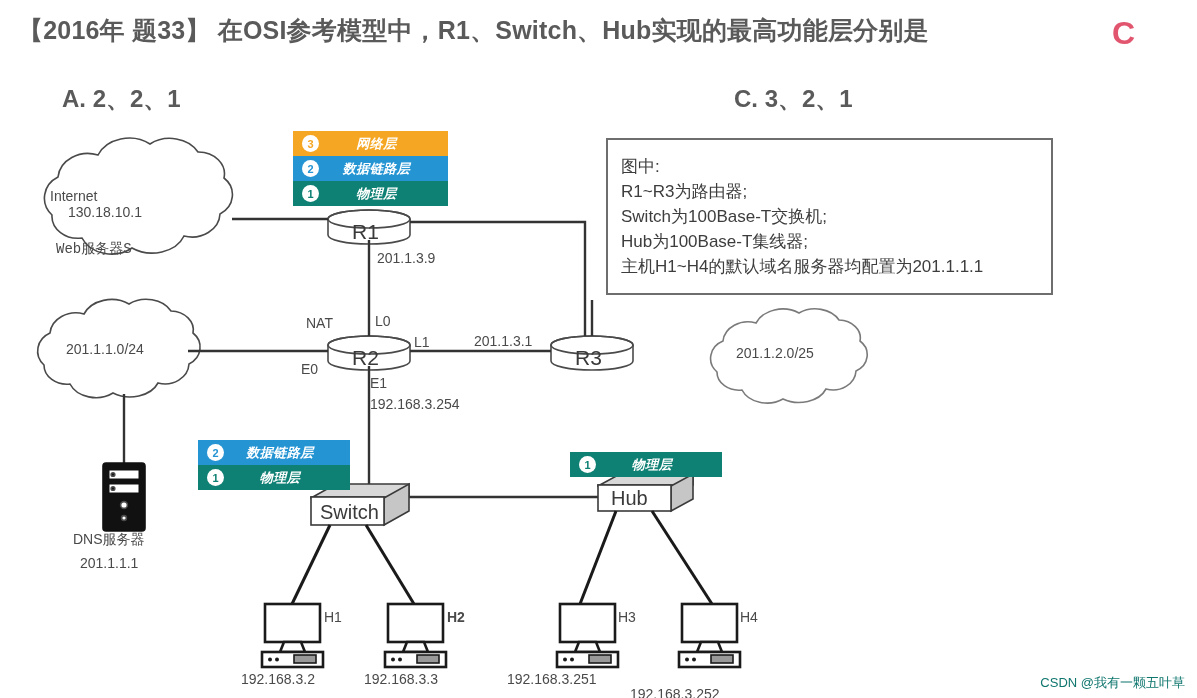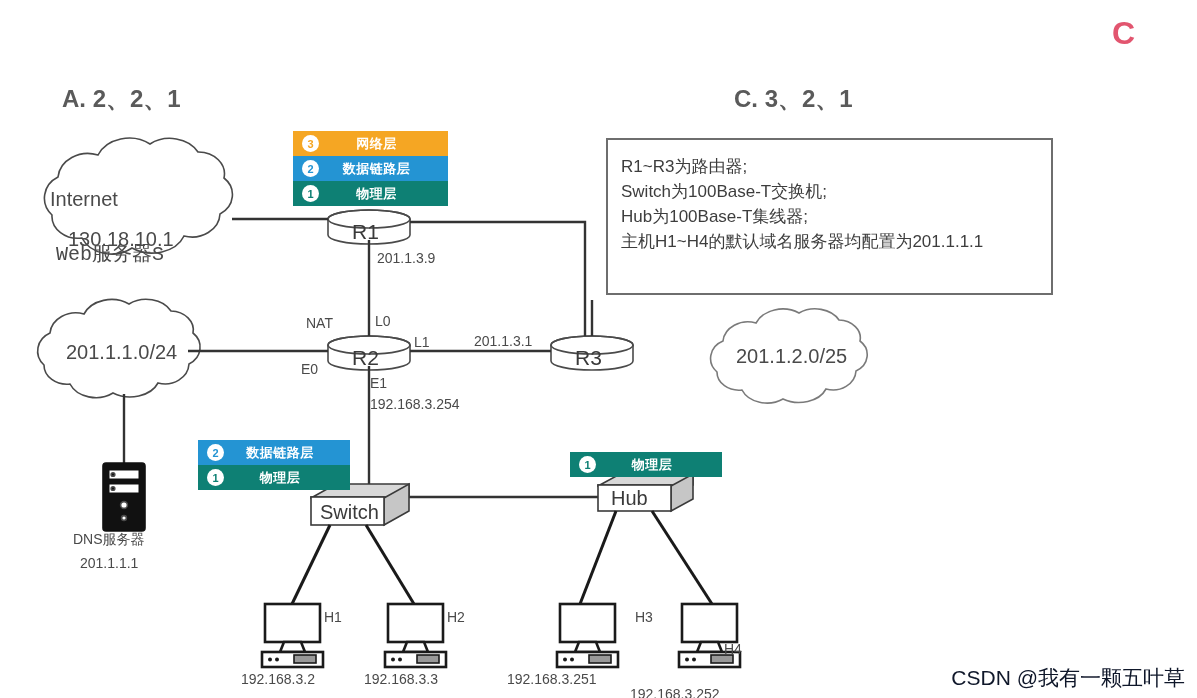--- a/index.html
+++ b/index.html
@@ -49,21 +49,21 @@
   }
   .layerrow .num {
     width: 17px; height: 17px; border-radius: 50%;
     background: #ffffff;
     display: flex; align-items: center; justify-content: center;
     font-size: 11px; font-weight: bold;
     margin-left: 9px; flex: 0 0 auto;
   }
   .layerrow .lbl {
     flex: 1 1 auto; text-align: center;
-    padding-right: 14px; letter-spacing: .5px;
+    padding-right: 14px; letter-spacing: .5px; font-style: italic;
   }
   .lv3 { background: #f5a623; }
   .lv3 .num { color: #f5a623; }
   .lv2 { background: #2494d3; }
   .lv2 .num { color: #2494d3; }
   .lv1 { background: #0e8074; }
   .lv1 .num { color: #0e8074; }
 
   
   .notebox {
@@ -73,41 +73,42 @@
     box-sizing: border-box;
     padding: 14px 0 0 13px;
   }
   .notebox .line {
     font-size: 17px; color: #3d3d3d; line-height: 25px;
     white-space: nowrap;
   }
 
   
   .t { position: absolute; white-space: nowrap; color: #4a4a4a; }
-  .t.md { font-size: 20px; }
+  .t.md { font-size: 14px; }
   .t.lg { font-size: 14px; }
 
   
   .devtext {
     position: absolute; white-space: nowrap;
     color: #3a3a3a; font-size: 19px;
   }
   .devtext.big { font-size: 21px; }
 
   
   .watermark {
     position: absolute; right: 12px; bottom: 6px;
-    font-size: 21px; color: #0f172a; white-space: nowrap;
+    font-size: 13px; color: #0f766e; white-space: nowrap;
   }
 </style>
 </head>
 <body>
 
 <div id="stage">
 
+  <div class="qtitle">【2016年 题33】 在OSI参考模型中，R1、Switch、Hub实现的最高功能层分别是</div>
   <div class="answer-mark">C</div>
 
   <div class="opt" id="opt-a">A. 2、2、1</div>
   <div class="opt" id="opt-c">C. 3、2、1</div>
 
   <svg id="wires" viewBox="0 0 1197 698" xmlns="http://www.w3.org/2000/svg">
     <g fill="none" stroke="#4a4a4a" stroke-width="1.6">
 
       <path d="
         M 52,215
@@ -275,28 +276,29 @@
   </div>
 
   <div class="layerstack" id="stack-hub" style="left:570px; top:452px; width:152px;">
     <div class="layerrow lv1">
       <span class="num">1</span>
       <span class="lbl">物理层</span>
     </div>
   </div>
 
   <div class="notebox">
+    <div class="line">图中:</div>
     <div class="line">R1~R3为路由器;</div>
     <div class="line">Switch为100Base-T交换机;</div>
     <div class="line">Hub为100Base-T集线器;</div>
     <div class="line">主机H1~H4的默认域名服务器均配置为201.1.1.1</div>
   </div>
 
   <div class="t md" style="left:50px; top:188px;">Internet</div>
-  <div class="t md" style="left:68px; top:228px;">130.18.10.1</div>
+  <div class="t md" style="left:68px; top:204px;">130.18.10.1</div>
   <div class="t md" style="left:56px; top:240px;font-family:Liberation Mono, monospace;">Web服务器S</div>
   <div class="t md" style="left:66px; top:341px;">201.1.1.0/24</div>
   <div class="t md" style="left:736px; top:345px;">201.1.2.0/25</div>
 
   <div class="devtext big" style="left:352px; top:220px;">R1</div>
   <div class="devtext big" style="left:352px; top:346px;">R2</div>
   <div class="devtext big" style="left:575px; top:346px;">R3</div>
 
   <div class="devtext" style="left:320px; top:501px; font-size:20px;">Switch</div>
   <div class="devtext" style="left:611px; top:487px; font-size:20px;">Hub</div>
@@ -307,23 +309,23 @@
   <div class="t lg" style="left:414px; top:334px;">L1</div>
   <div class="t lg" style="left:301px; top:361px;">E0</div>
   <div class="t lg" style="left:370px; top:375px;">E1</div>
   <div class="t lg" style="left:370px; top:396px;">192.168.3.254</div>
   <div class="t lg" style="left:474px; top:333px;">201.1.3.1</div>
 
   <div class="t lg" style="left:73px; top:531px;">DNS服务器</div>
   <div class="t lg" style="left:80px; top:555px;">201.1.1.1</div>
 
   <div class="t lg" style="left:324px; top:609px;">H1</div>
-  <div class="t lg" style="left:447px; top:609px;">H2</div>
-  <div class="t lg" style="left:587px; top:609px;padding-left:48px;">H3</div>
-  <div class="t lg" style="left:724px; top:609px;margin-top:32px;">H4</div>
+  <div class="t lg" style="left:447px; top:609px;font-weight:bold;">H2</div>
+  <div class="t lg" style="left:618px; top:609px;">H3</div>
+  <div class="t lg" style="left:740px; top:609px;">H4</div>
 
   <div class="t lg" style="left:241px; top:671px;">192.168.3.2</div>
   <div class="t lg" style="left:364px; top:671px;">192.168.3.3</div>
   <div class="t lg" style="left:507px; top:671px;">192.168.3.251</div>
   <div class="t lg" style="left:630px; top:686px;">192.168.3.252</div>
 
   <div class="watermark">CSDN @我有一颗五叶草</div>
 
 </div>
 

